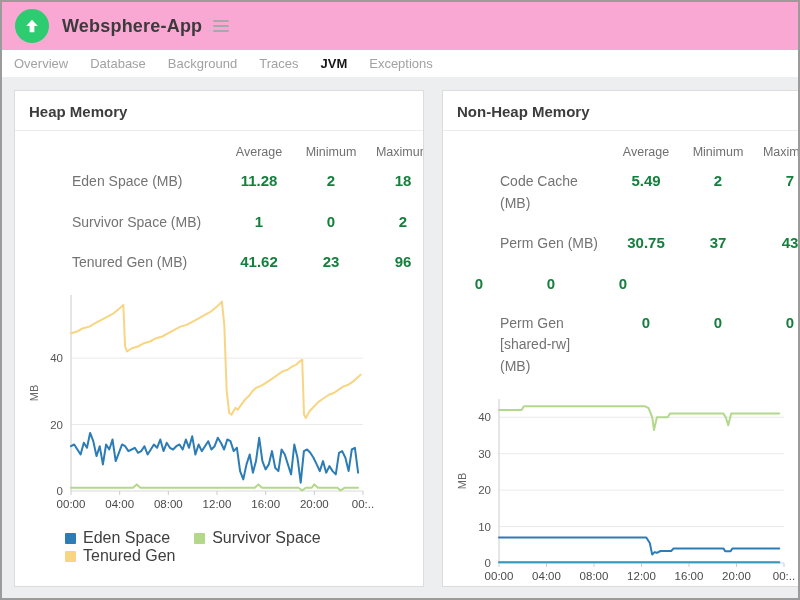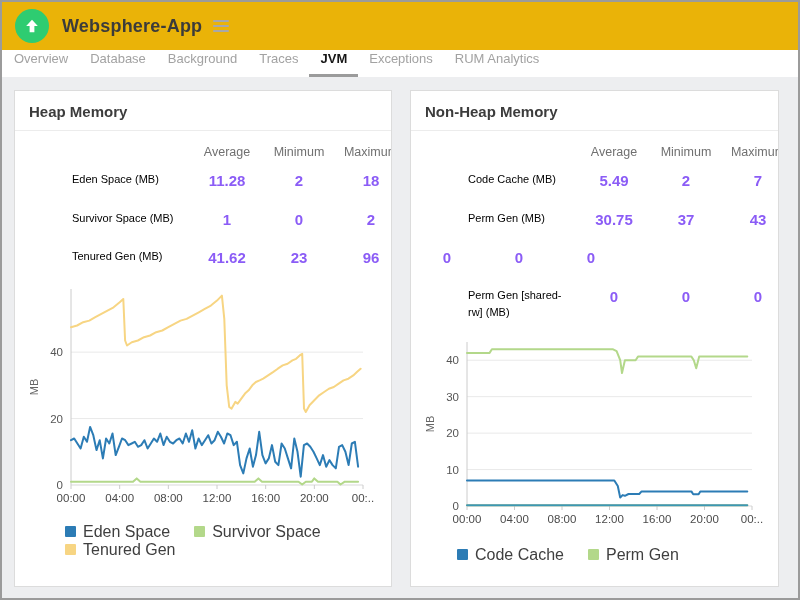--- a/index.html
+++ b/index.html
@@ -5,60 +5,60 @@
   * { margin:0; padding:0; box-sizing:border-box; }
   html,body { width:800px; height:600px; }
   body {
     font-family:"Liberation Sans", sans-serif;
     background:#ffffff;
     border:2px solid #9b9b9b;
     overflow:hidden;
     position:relative;
   }
   
-  .app-header { height:48px; display:flex; align-items:center; padding-left:13px; background:#eab308; }
+  .app-header { height:48px; display:flex; align-items:center; padding-left:13px; background:#f9a8d4; }
   .status-circle {
     width:34px; height:34px; border-radius:50%;
     display:flex; align-items:center; justify-content:center; flex:none;
   }
   .app-title { font-size:18px; font-weight:700; color:#3b3b3b; margin-left:13px; letter-spacing:.2px; }
   .hamburger { margin-left:11px; display:flex; flex-direction:column; gap:3px; cursor:pointer; }
   .hamburger span { display:block; width:16px; height:2px; background:#a8a8a8; border-radius:1px; }
   
-  .tabs { display:flex; align-items:flex-end; padding:6px 0 0 12px; height:27px; background:#fff; }
+  .tabs { display:flex; align-items:flex-start; padding:6px 0 0 12px; height:27px; background:#fff; }
   .tab {
     font-size:13px; color:#a2a2a2; padding:0 11px 8px 11px; cursor:pointer; white-space:nowrap;
     border-bottom:3px solid transparent;
   }
   .tab:first-child { padding-left:0; }
   .tab.active { color:#161616; font-weight:700; border-bottom-color:#9b9b9b; }
   
   .content {
     position:absolute; top:75px; left:0; right:0; bottom:0;
     background:#edeef0; padding:13px 12px 0 12px;
     display:flex; gap:18px;
   }
   .card {
     background:#fff; border:1px solid #dcdcdc; height:497px; overflow:hidden; flex:none;
   }
-  .card.heap { width:378px; }
+  .card.heap { width:410px; }
   .card.nonheap { width:369px; }
   .card-title {
     font-size:15px; font-weight:600; color:#3c3c3c;
     padding:12px 14px 10px 14px; border-bottom:1px solid #ececec;
   }
   
   .stat-table { padding-top:8px; }
   .stat-row { display:flex; align-items:flex-start; width:calc(100% + 16px); }
   .stat-row.head { padding:6px 0 2px 0; }
   .stat-row.body-row { padding:10px 0 9px 0; }
-  .stat-label { flex:1; padding-left:57px; padding-right:6px; font-size:11px; color:#000000; line-height:1.55; }
+  .stat-label { flex:1; padding-left:57px; padding-right:6px; font-size:14px; color:#737373; line-height:1.55; }
   .stat-cell { width:72px; flex:none; text-align:center; }
   .head .stat-cell { font-size:12.5px; color:#707070; white-space:nowrap; }
-  .body-row .stat-cell { font-size:15px; font-weight:600; color:#8b5cf6; line-height:1.3; }
+  .body-row .stat-cell { font-size:15px; font-weight:600; color:#15803d; line-height:1.3; }
   
   .chart-box { margin:6px 0 0 10px; }
   .legend { display:flex; flex-wrap:wrap; font-size:16px; color:#3f3f3f; }
   .legend.heap-legend { margin:8px 0 0 50px; }
   .legend.nonheap-legend { margin:10px 0 0 46px; width:330px; row-gap:9px; }
   .legend-item { display:flex; align-items:center; margin-right:24px; white-space:nowrap; }
   .legend-swatch { width:11px; height:11px; border-radius:1px; margin-right:7px; flex:none; }
 </style>
 </head>
 <body>
@@ -77,21 +77,20 @@
     </div>
 </div>
 
 <div class="tabs">
   <div class="tab">Overview</div>
   <div class="tab">Database</div>
   <div class="tab">Background</div>
   <div class="tab">Traces</div>
   <div class="tab active">JVM</div>
   <div class="tab">Exceptions</div>
-  <div class="tab">RUM Analytics</div>
 </div>
 
 <div class="content">
 
   <div class="card heap">
     <div class="card-title">Heap Memory</div>
     <div class="stat-table">
       <div class="stat-row head">
         <div class="stat-label"></div>
         <div class="stat-cell">Average</div>

